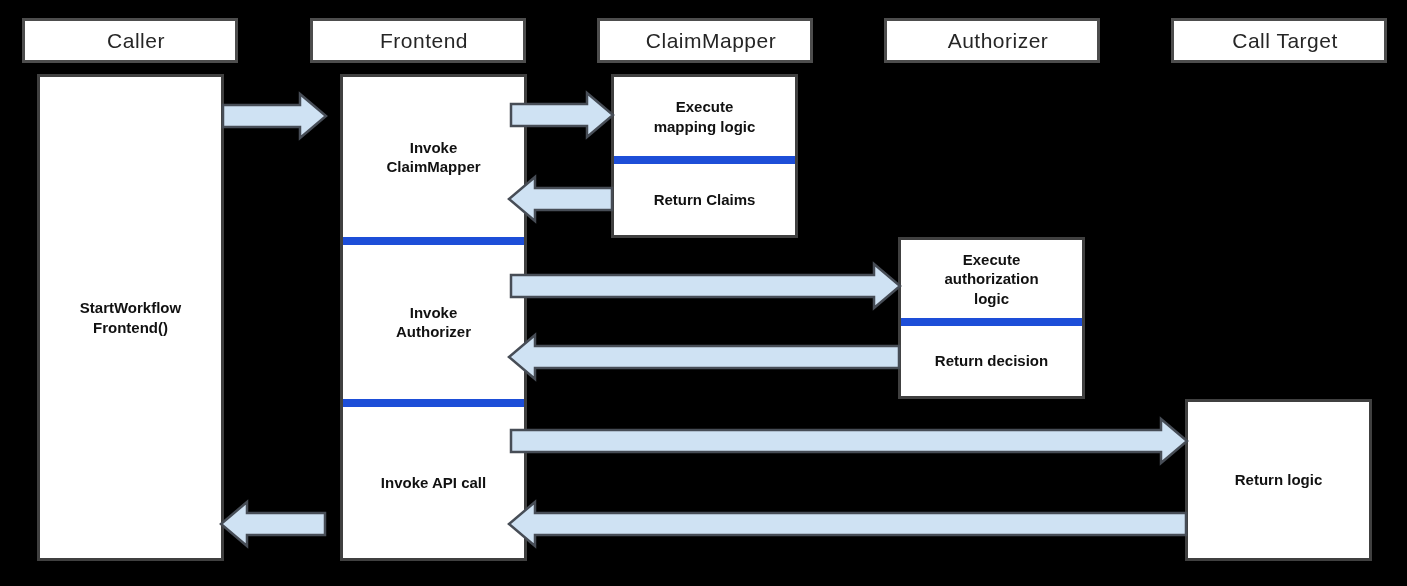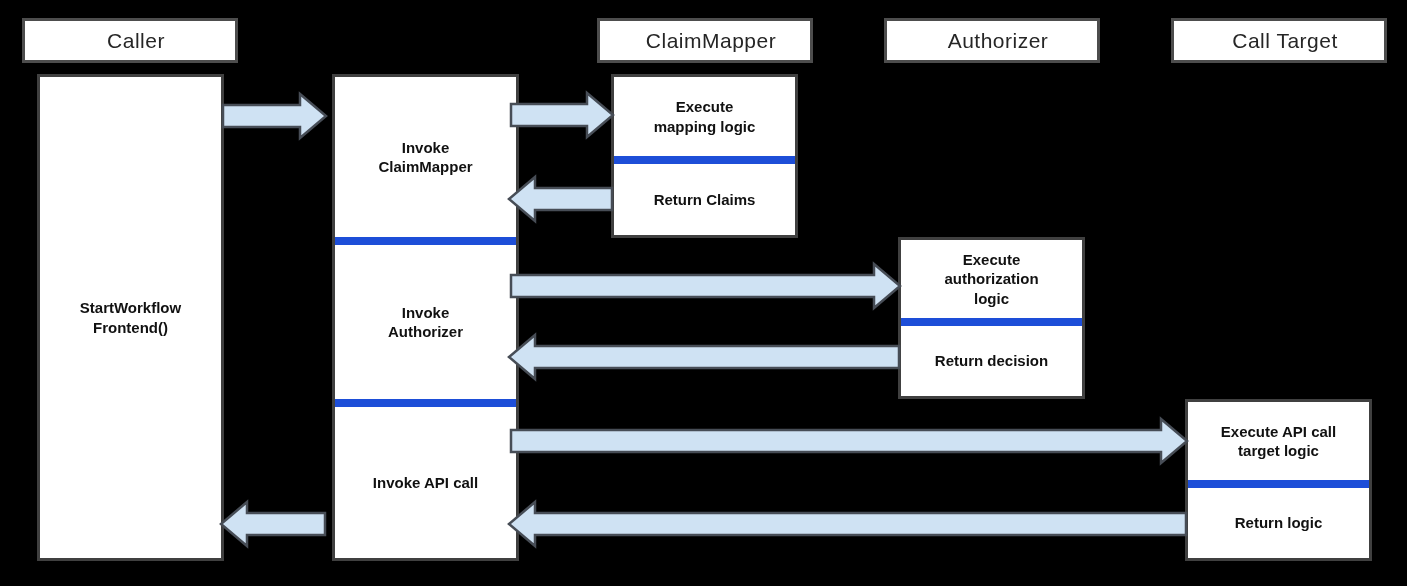--- a/index.html
+++ b/index.html
@@ -49,32 +49,33 @@
     max-width:170px;
   }
   svg.arrow{position:absolute;overflow:visible;}
 </style>
 </head>
 <body>
 
 <div class="stage">
 
   <div class="hdr" style="left:22px">Caller</div>
+  <div class="hdr" style="left:310px">Frontend</div>
   <div class="hdr" style="left:597px">ClaimMapper</div>
   <div class="hdr" style="left:884px">Authorizer</div>
   <div class="hdr" style="left:1171px">Call Target</div>
 
   <div class="activation" style="left:37px;top:74px;height:487px">
     <div class="segment">
       <span class="seg-label">StartWorkflow
 Frontend()</span>
     </div>
   </div>
 
-  <div class="activation" style="left:332px;top:74px;height:487px">
+  <div class="activation" style="left:340px;top:74px;height:487px">
     <div class="segment" style="flex:0 0 160px">
       <span class="seg-label">Invoke
 ClaimMapper</span>
     </div>
     <div class="segment" style="flex:0 0 162px">
       <span class="seg-label">Invoke
 Authorizer</span>
     </div>
     <div class="segment">
       <span class="seg-label">Invoke API call</span>
@@ -96,24 +97,20 @@
       <span class="seg-label">Execute
 authorization
 logic</span>
     </div>
     <div class="segment">
       <span class="seg-label">Return decision</span>
     </div>
   </div>
 
   <div class="activation" style="left:1185px;top:399px;height:162px">
-    <div class="segment" style="flex:0 0 78px">
-      <span class="seg-label">Execute API call
-target logic</span>
-    </div>
     <div class="segment">
       <span class="seg-label">Return logic</span>
     </div>
   </div>
 
   <svg class="arrow" width="109" height="50" style="left: 220px; top: 91px;">
       <polygon points="3,14 80,14 80,3 106,25 80,47 80,36 3,36" fill="#cfe2f3" stroke="#474d56" stroke-width="2.5" stroke-linejoin="miter"></polygon>
     </svg>
   <svg class="arrow" width="108" height="50" style="left: 508px; top: 90px;">
       <polygon points="3,14 79,14 79,3 105,25 79,47 79,36 3,36" fill="#cfe2f3" stroke="#474d56" stroke-width="2.5" stroke-linejoin="miter"></polygon>

